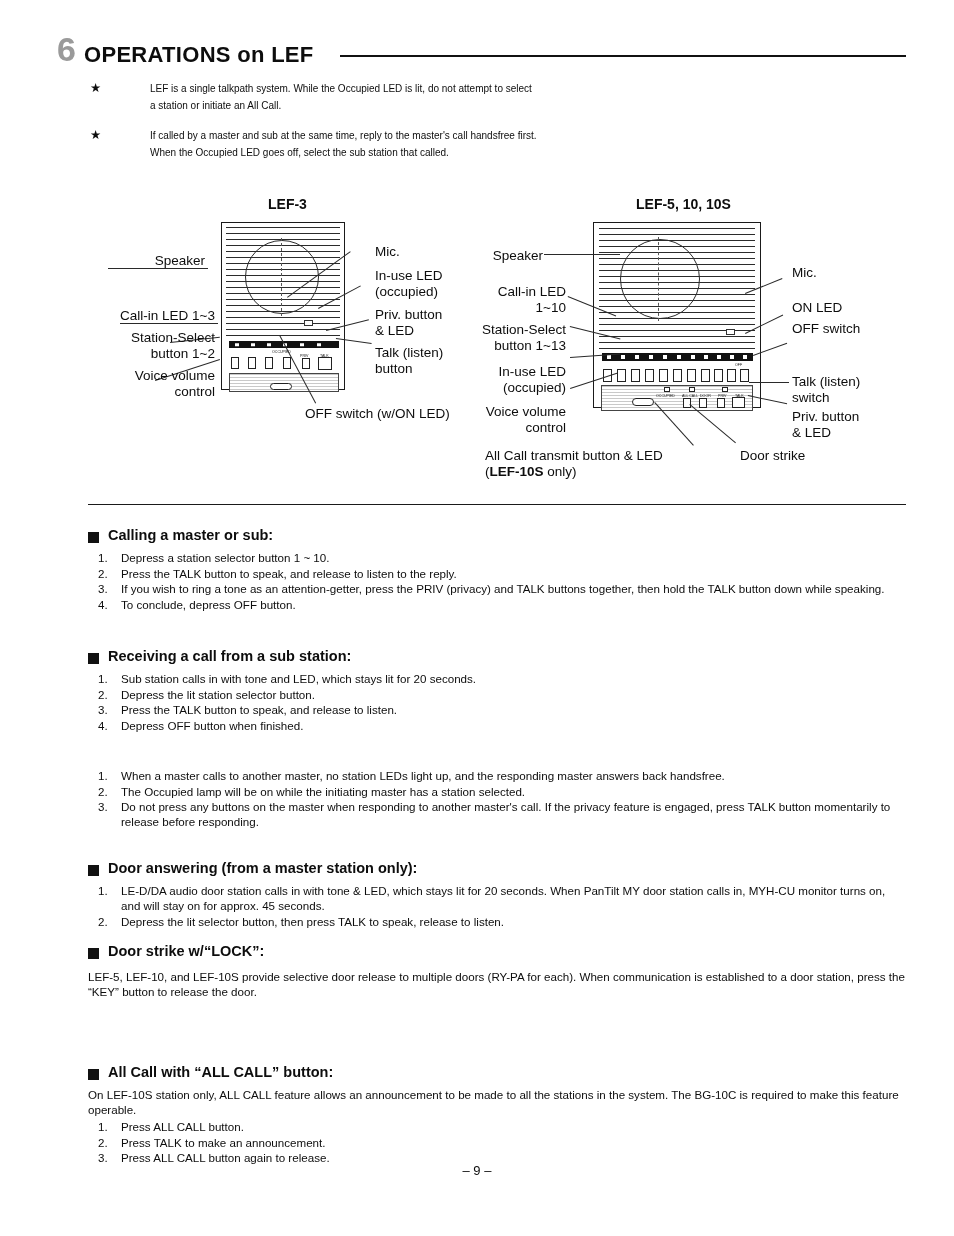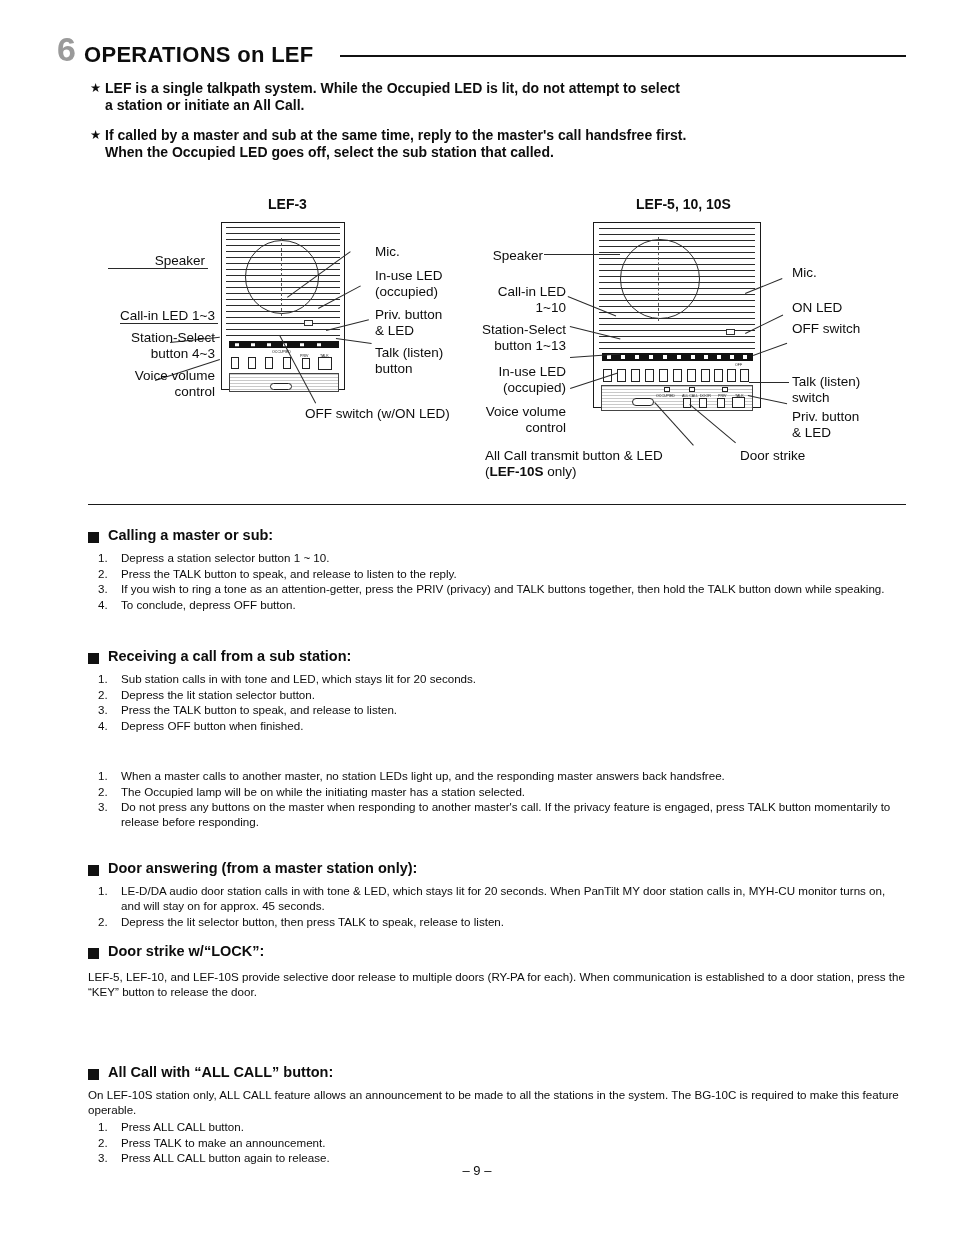--- a/index.html
+++ b/index.html
@@ -29,21 +29,21 @@
   }
   .title-rule{
     position:absolute;left:340px;top:55px;width:566px;height:2px;
     background:#111;
   }
 
   
   .notes{position:absolute;left:90px;top:80px;width:800px;}
   .note{display:flex;margin-bottom:13px;}
   .note .star{width:15px;flex:0 0 15px;font-size:12.5px;line-height:17px;}
-  .note .note-body{font-size:14px;font-weight:bold;line-height:17px;}
+  .note .note-body{font-size:10px;font-weight:normal;line-height:17px;margin-left:45px;}
   .note .l2{display:block;}
 
   
   .diagrams{position:absolute;left:0;top:190px;width:954px;height:310px;}
   .dlabel{position:absolute;font-size:13.5px;line-height:16px;white-space:nowrap;text-align:center;}
   .dlabel.r{text-align:right;}
   .dtitle{position:absolute;font-size:14px;font-weight:bold;}
   .lead{position:absolute;background:#2a2a2a;height:1px;transform-origin:0 0;}
 
   
@@ -143,21 +143,21 @@
     <div class="lead" style="left:155px;top:190px;width:68px;transform:rotate(-18deg);"></div>
     <div class="lead" style="left:287px;top:107px;width:78px;transform:rotate(-36deg);"></div>
     <div class="lead" style="left:318px;top:118px;width:48px;transform:rotate(-28deg);"></div>
     <div class="lead" style="left:326px;top:140px;width:44px;transform:rotate(-14deg);"></div>
     <div class="lead" style="left:336px;top:148px;width:36px;transform:rotate(8deg);"></div>
     <div class="lead" style="left:280px;top:145px;width:77px;transform:rotate(62deg);"></div>
 
     <div class="dlabel r" style="left:35px;top:63px;width:170px;">Speaker</div>
     <div class="dlabel r" style="left:35px;top:118px;width:180px;">Call-in LED 1~3</div>
     <div class="dlabel r" style="left:35px;top:140px;width:180px;">Station-Select</div>
-    <div class="dlabel r" style="left:35px;top:156px;width:180px;">button 4~3</div>
+    <div class="dlabel r" style="left:35px;top:156px;width:180px;">button 1~2</div>
     <div class="dlabel r" style="left:25px;top:178px;width:190px;">Voice volume</div>
     <div class="dlabel r" style="left:25px;top:194px;width:190px;">control</div>
 
     <div class="dlabel" style="left:375px;top:54px;">Mic.</div>
     <div class="dlabel" style="left:375px;top:78px;">In-use LED</div>
     <div class="dlabel" style="left:375px;top:94px;">(occupied)</div>
     <div class="dlabel" style="left:375px;top:117px;">Priv. button</div>
     <div class="dlabel" style="left:375px;top:133px;">&amp;  LED</div>
     <div class="dlabel" style="left:375px;top:155px;">Talk (listen)</div>
     <div class="dlabel" style="left:375px;top:171px;">button</div>

